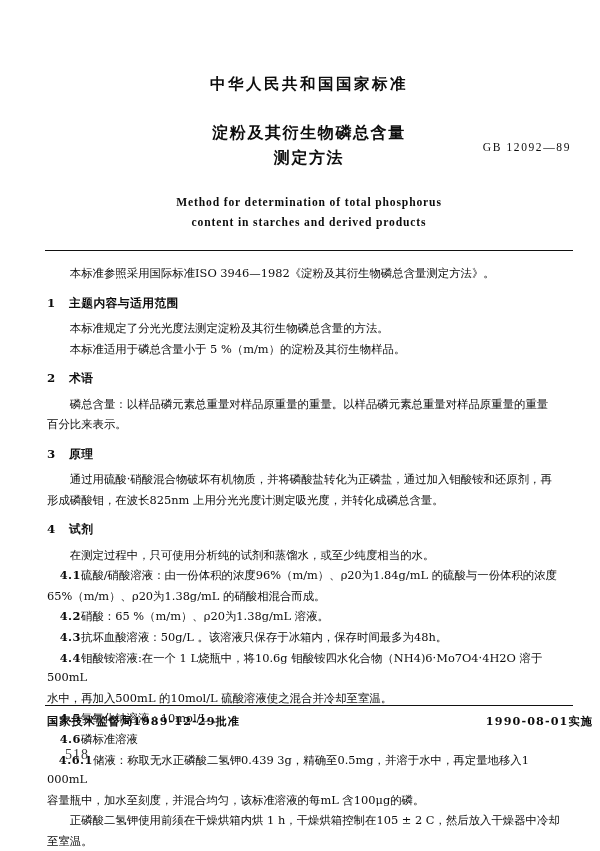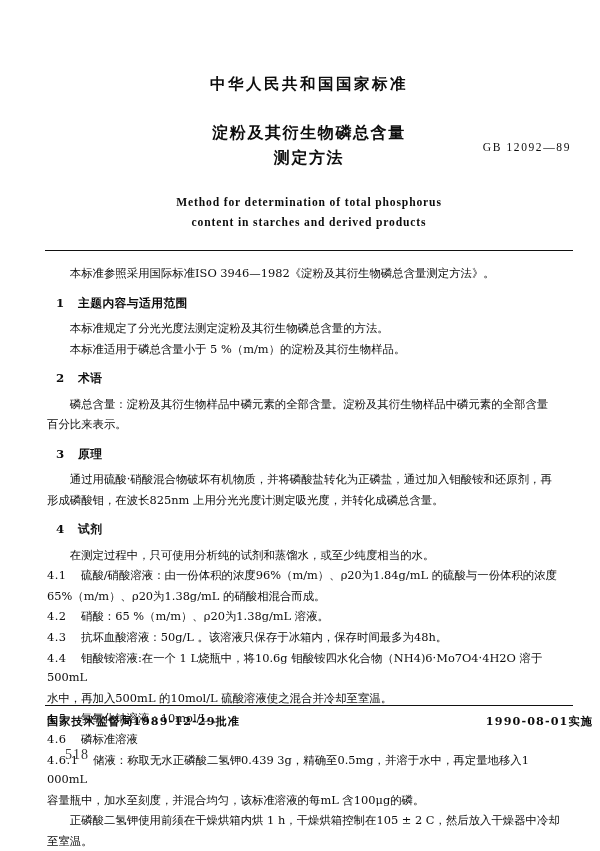--- a/index.html
+++ b/index.html
@@ -77,39 +77,40 @@
     padding: 13px 38px 0 38px;
     font-size: 11.4px;
     line-height: 1.72;
     font-family: "DejaVu Serif", "Liberation Serif", serif;
   }
   .para {
     margin: 0 0 1px 0;
     text-indent: 2em;
   }
   .heading {
-    margin: 9px 0 6px 9px;
+    margin: 9px 0 6px 0;
     font-weight: 700;
     font-size: 11.8px;
     letter-spacing: 0.4px;
   }
   .heading .num {
     display: inline-block;
     width: 22px;
   }
   .clause {
     margin: 0 0 1px 0;
     text-indent: 0;
     padding-left: 0;
   }
   .clause .num {
     display: inline-block;
     min-width: 34px;
-    font-weight: 400;
+    font-weight: 700;
     letter-spacing: 0.5px;
+    text-align: right;
   }
   .clause.deep .num {
     min-width: 46px;
   }
   .cont {
     text-indent: 0;
     margin: 0 0 1px 0;
   }
 
   
@@ -168,21 +169,21 @@
 
     <div class="heading">
       <span class="num">1</span><span>主题内容与适用范围</span>
     </div>
     <p class="para">本标准规定了分光光度法测定淀粉及其衍生物磷总含量的方法。</p>
     <p class="para">本标准适用于磷总含量小于 5 %（m/m）的淀粉及其衍生物样品。</p>
 
     <div class="heading">
       <span class="num">2</span><span>术语</span>
     </div>
-    <p class="para">磷总含量：淀粉及其衍生物样品中磷元素的全部含量。淀粉及其衍生物样品中磷元素的全部含量</p>
+    <p class="para">磷总含量：以样品磷元素总重量对样品原重量的重量。以样品磷元素总重量对样品原重量的重量</p>
     <p class="cont">百分比来表示。</p>
 
     <div class="heading">
       <span class="num">3</span><span>原理</span>
     </div>
     <p class="para">通过用硫酸·硝酸混合物破坏有机物质，并将磷酸盐转化为正磷盐，通过加入钼酸铵和还原剂，再</p>
     <p class="cont">形成磷酸钼，在波长825nm 上用分光光度计测定吸光度，并转化成磷总含量。</p>
 
     <div class="heading">
       <span class="num">4</span><span>试剂</span>

